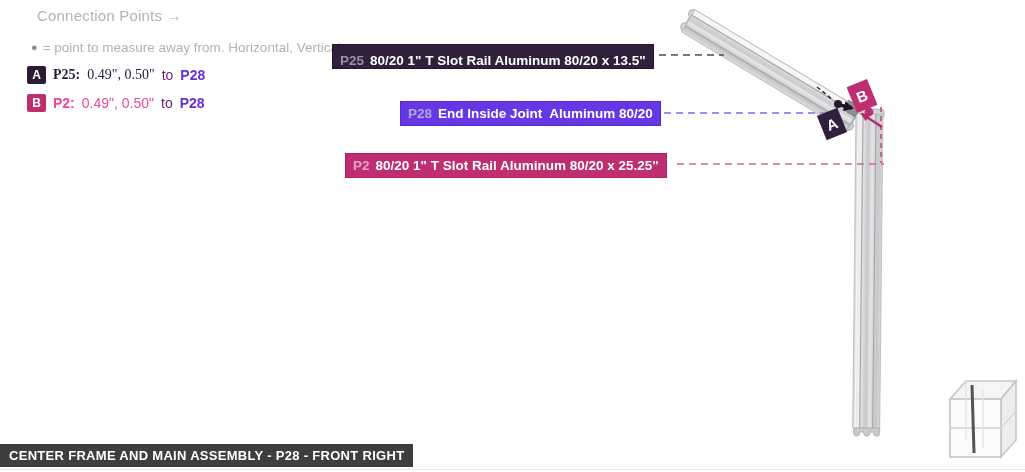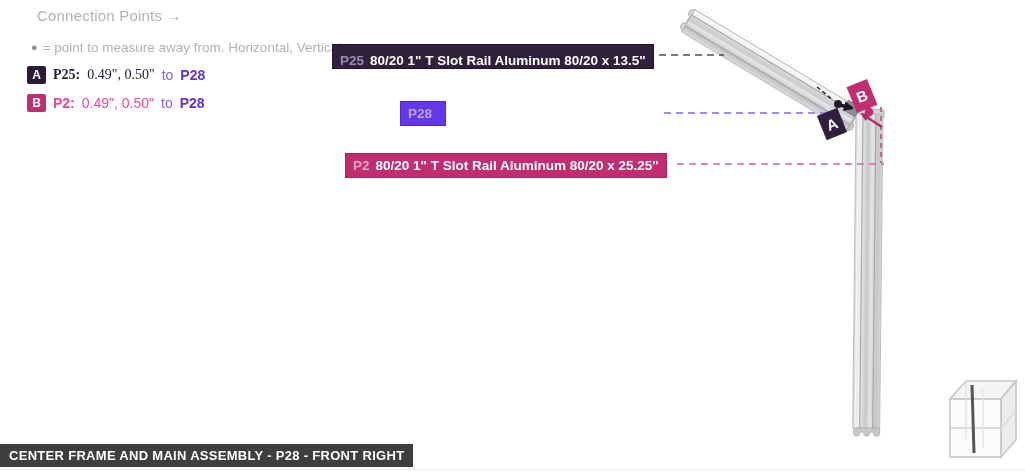--- a/index.html
+++ b/index.html
@@ -31,21 +31,21 @@
   .legend-badge{
     display:inline-flex;align-items:center;justify-content:center;
     width:19px;height:18px;border-radius:2px;
     color:#fff;font-size:12px;font-weight:bold;
   }
   .badge-a{background:#2b1b36;}
   .badge-b{background:#bf2e70;}
   .legend-part{font-weight:bold;}
   .row-a .legend-part,.row-a .legend-dims{color:#262040;font-family:Liberation Serif, serif;}
   .row-b .legend-part,.row-b .legend-dims{color:#ec4899;}
-  .legend-to{color:#8b5cf6;text-align:right;}
+  .legend-to{color:#701a75;text-align:right;}
   .legend-target{color:#6430d8;font-weight:bold;text-decoration:none;cursor:pointer;}
 
   .callout{
     position:absolute;z-index:3;display:inline-flex;align-items:center;
     height:23px;padding:0 7px;font-size:13.5px;font-weight:bold;white-space:pre;
   }
   .callout .callout-id{margin-right:6px;}
   .callout .callout-text{color:#ffffff;}
   .callout-p25{left:332px;top:44px;background:#31203c;border:1px solid #241430;align-items:flex-end;}
   .callout-p25 .callout-id{color:#9c8bab;}
@@ -166,20 +166,21 @@
   <span class="legend-to">to</span>
   <a class="legend-target">P28</a>
 </div>
 
 <div class="callout callout-p25">
   <span class="callout-id">P25</span>
   <span class="callout-text">80/20 1" T Slot Rail Aluminum 80/20 x 13.5"</span>
 </div>
 <div class="callout callout-p28">
   <span class="callout-id">P28</span>
+  <span class="callout-text">End Inside Joint  Aluminum 80/20</span>
 </div>
 <div class="callout callout-p2">
   <span class="callout-id">P2</span>
   <span class="callout-text">80/20 1" T Slot Rail Aluminum 80/20 x 25.25"</span>
 </div>
 
 <div class="footer-bar">CENTER FRAME AND MAIN ASSEMBLY - P28 - FRONT RIGHT</div>
 <div class="bottom-edge"></div>
 
 </body></html>

